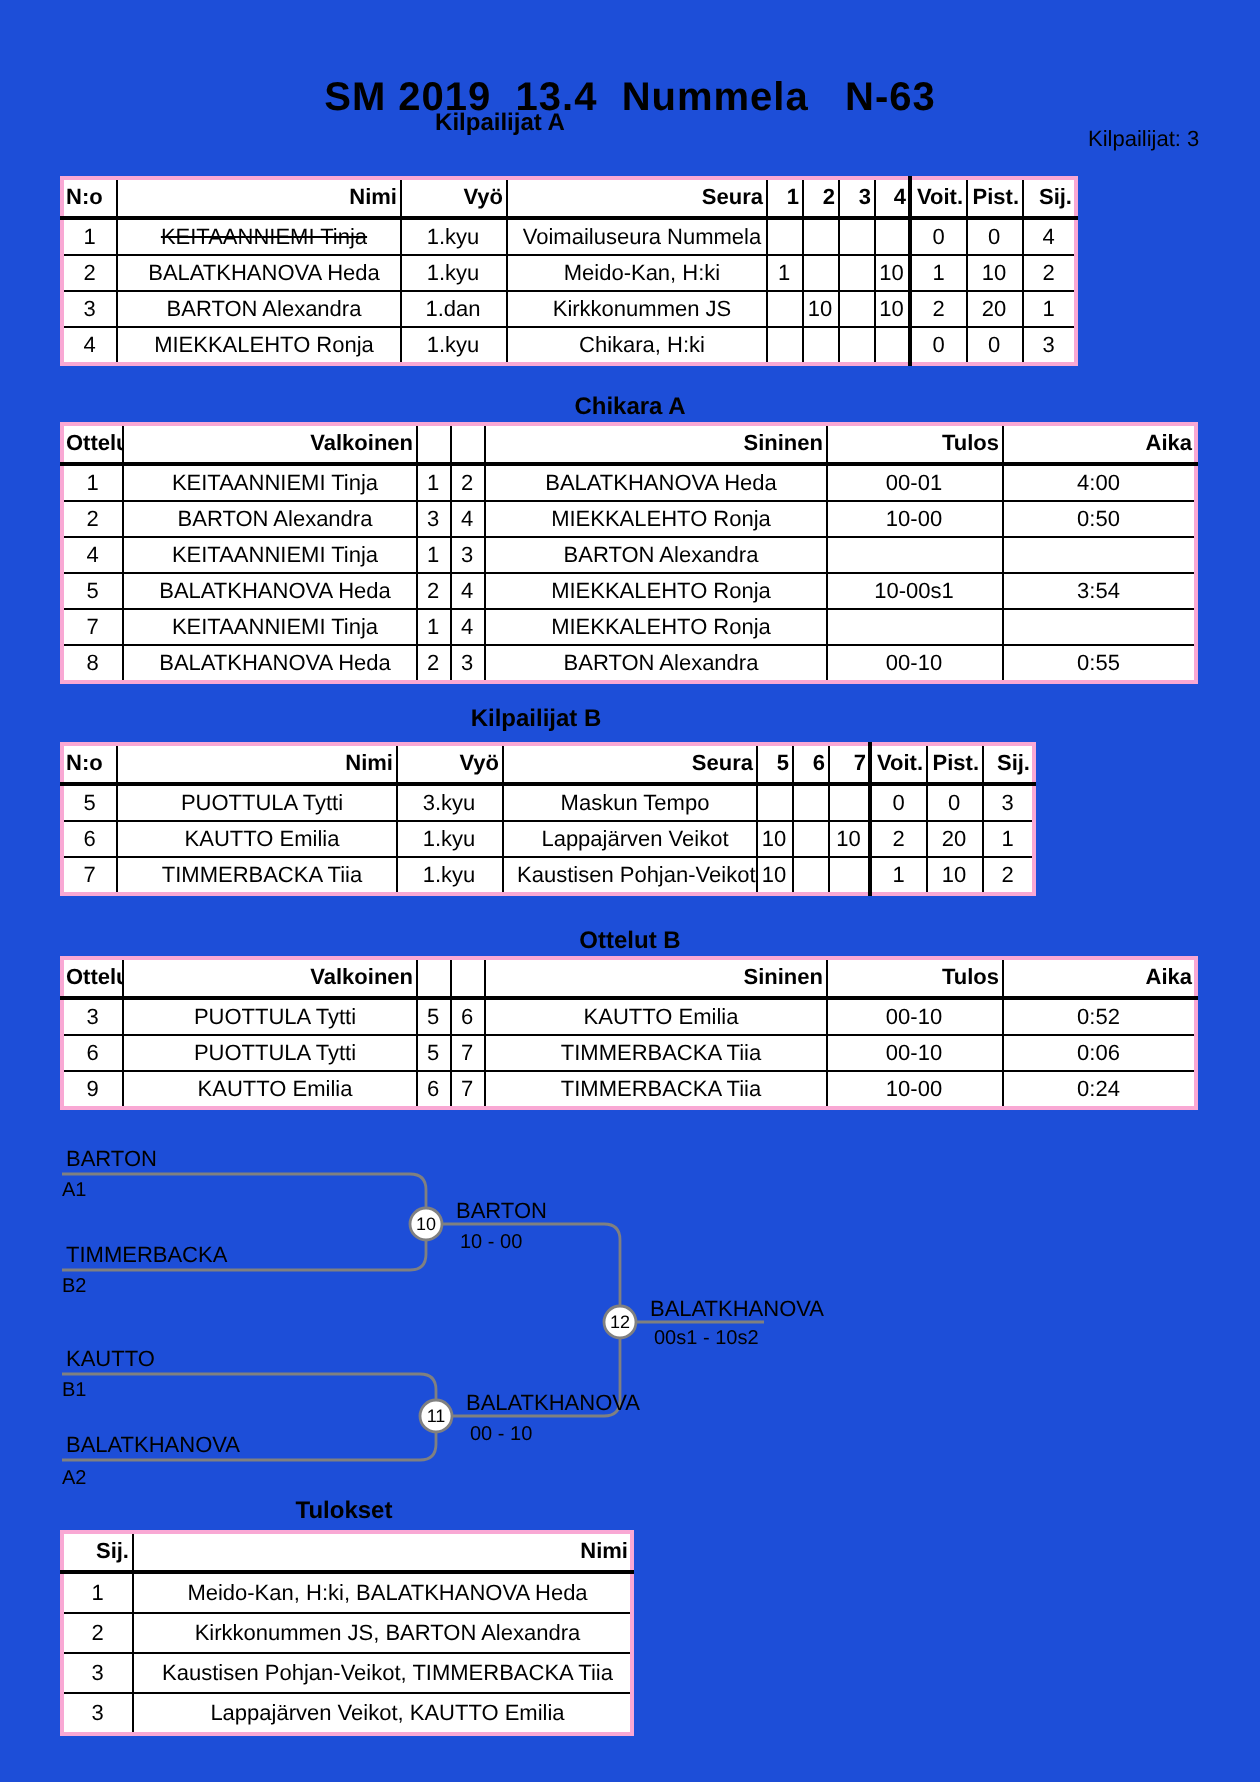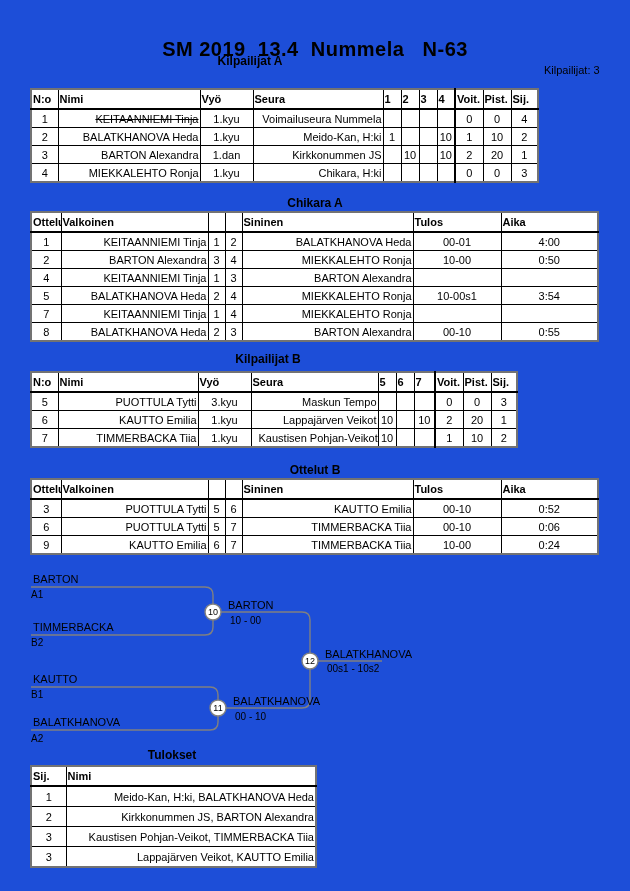--- a/index.html
+++ b/index.html
@@ -6,25 +6,25 @@
   .page{position:relative;width:630px;height:891px;background:#1d4ed8;color:#000;
         font-family:"Liberation Sans","DejaVu Sans",sans-serif;overflow:hidden;}
   .abs{position:absolute;}
   .title{position:absolute;top:38px;left:0;width:630px;text-align:center;
          font-size:20px;font-weight:bold;white-space:pre;letter-spacing:0.5px;}
   .sec-title{position:absolute;transform:translateX(-50%);font-size:12px;font-weight:bold;white-space:nowrap;}
   .small{position:absolute;font-size:11px;white-space:nowrap;}
   table{position:absolute;border-collapse:collapse;table-layout:fixed;
         font-size:11px;background:#fff;}
   table, td, th{border:1px solid #000;}
-  table{border:2px solid #737373;}
-  th{font-weight:bold;height:18px;padding:0 1px;text-align:left;border-bottom:2px solid #000;overflow:hidden;white-space:nowrap;}
+  table{border:2px solid #f9a8d4;}
+  th{font-weight:bold;height:18px;padding:0 1px;text-align:right;border-bottom:2px solid #000;overflow:hidden;white-space:nowrap;}
   td{height:17px;padding:0 1px;text-align:center;overflow:hidden;white-space:nowrap;}
   .rtable td{height:19px;}
-  td.al, th.al{text-align:right;padding-left:7px;margin-left:45px;}
+  td.al, th.al{text-align:center;padding-left:7px;margin-left:45px;}
   .tl{border-left:2px solid #000;}
   .otable th:first-child, .ktable th:first-child{text-align:left;padding-left:1px;}
   .strike{text-decoration:line-through;}
   svg text{font-family:"Liberation Sans","DejaVu Sans",sans-serif;fill:#000;}
   .bname{font-size:11px;}
   .bseed{font-size:10px;}
   .bscore{font-size:10px;}
   .bnum{font-size:9px;}
 </style>
 </head>

